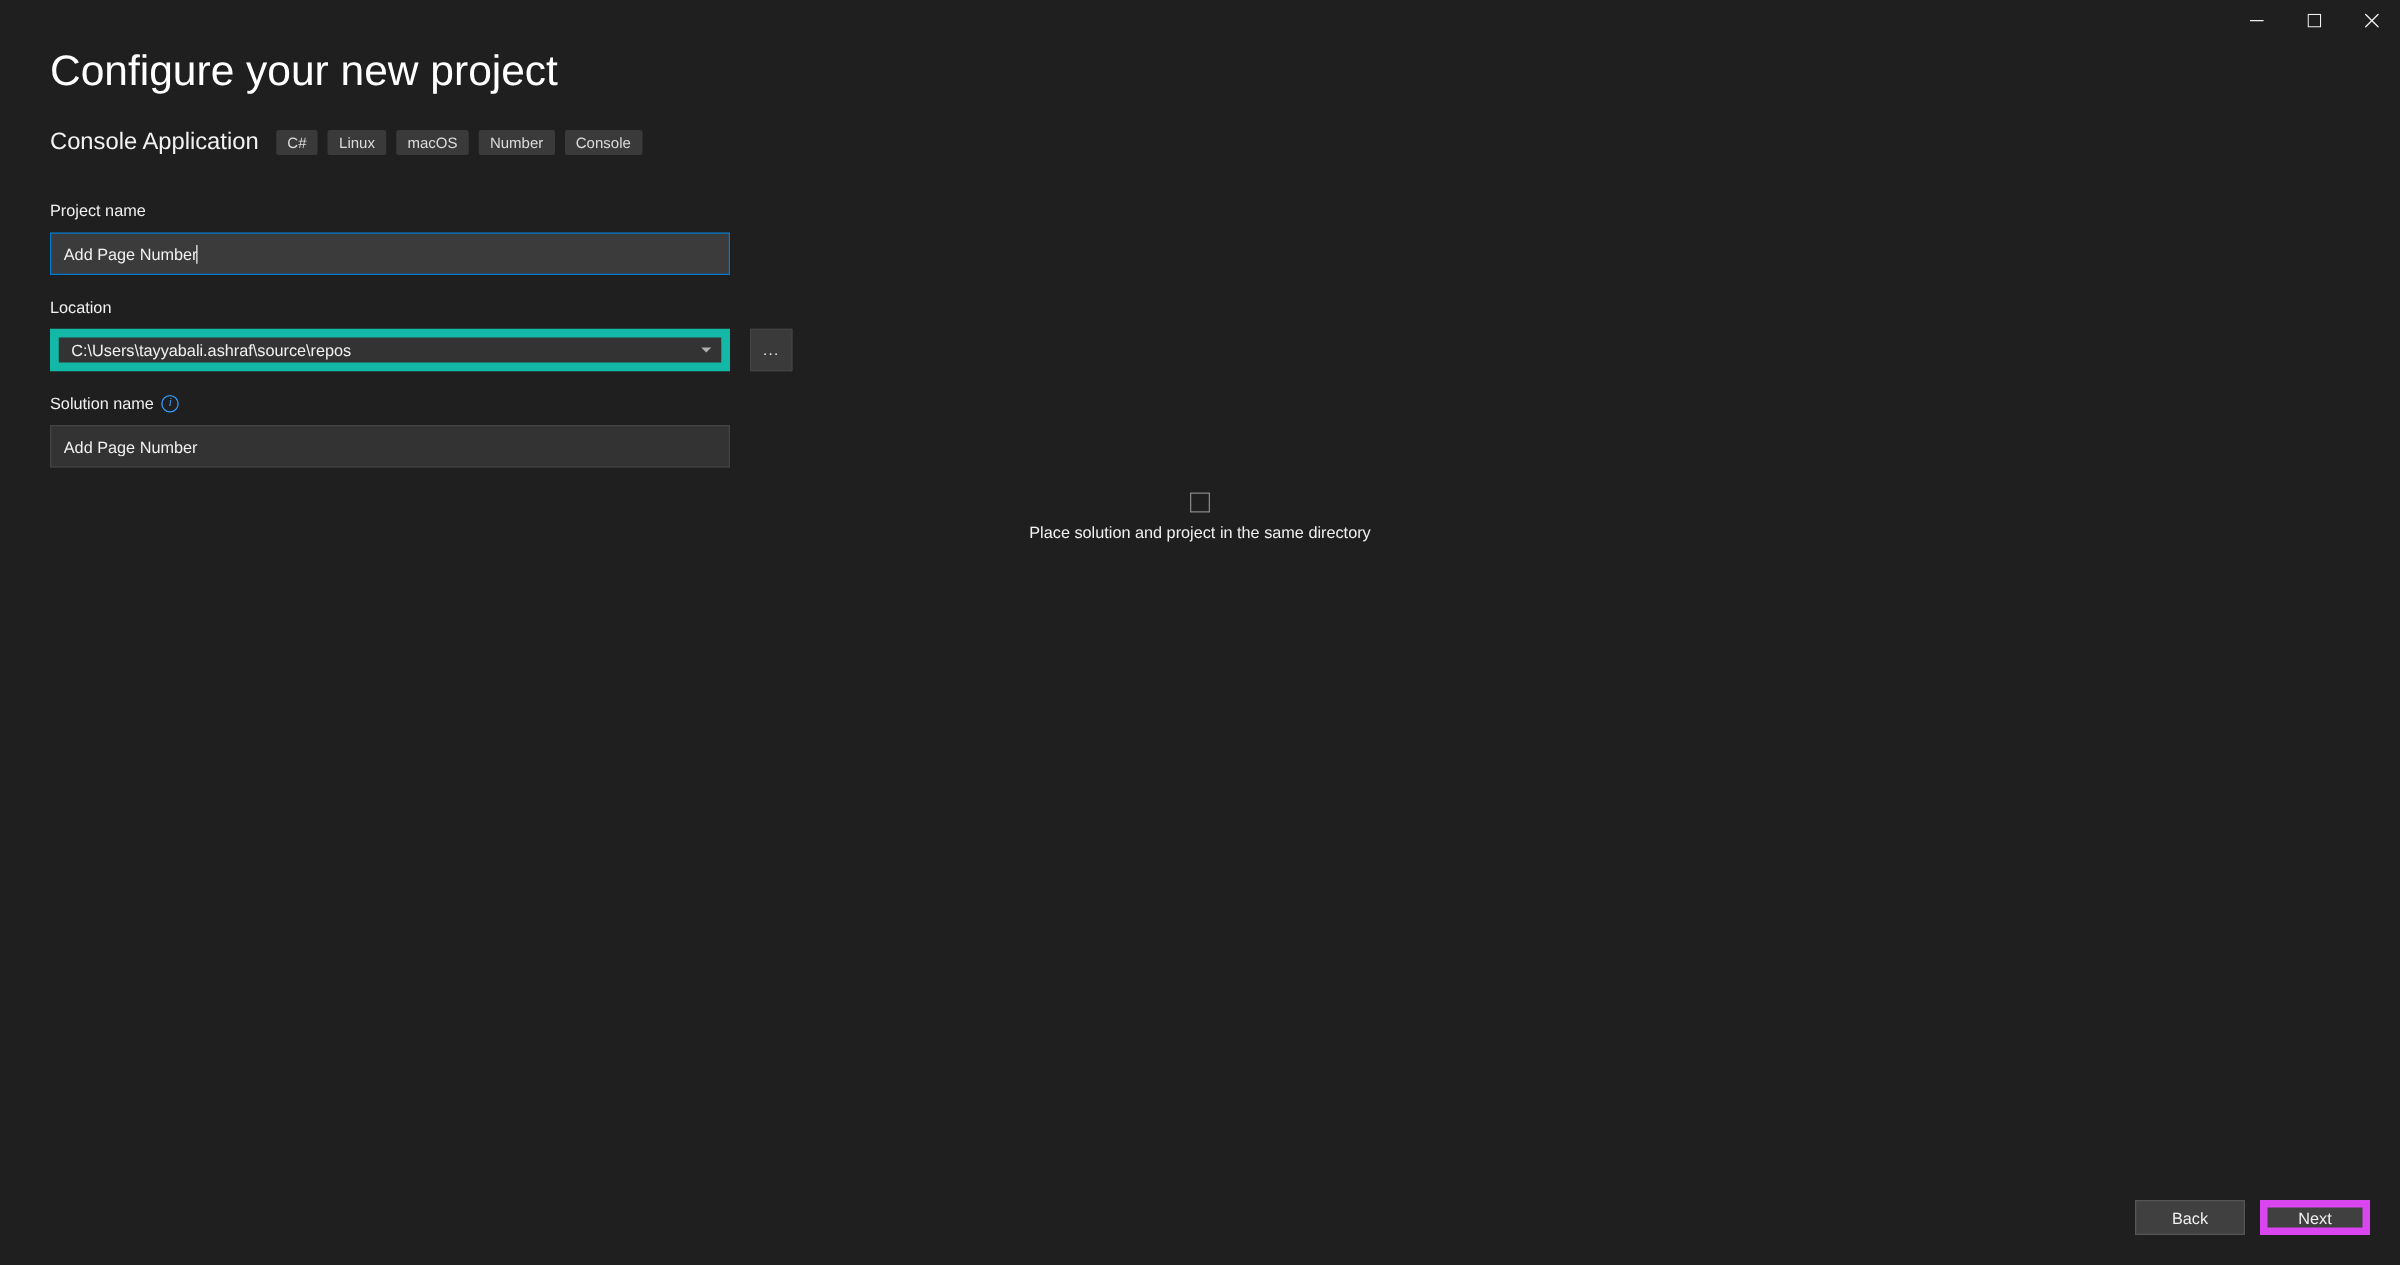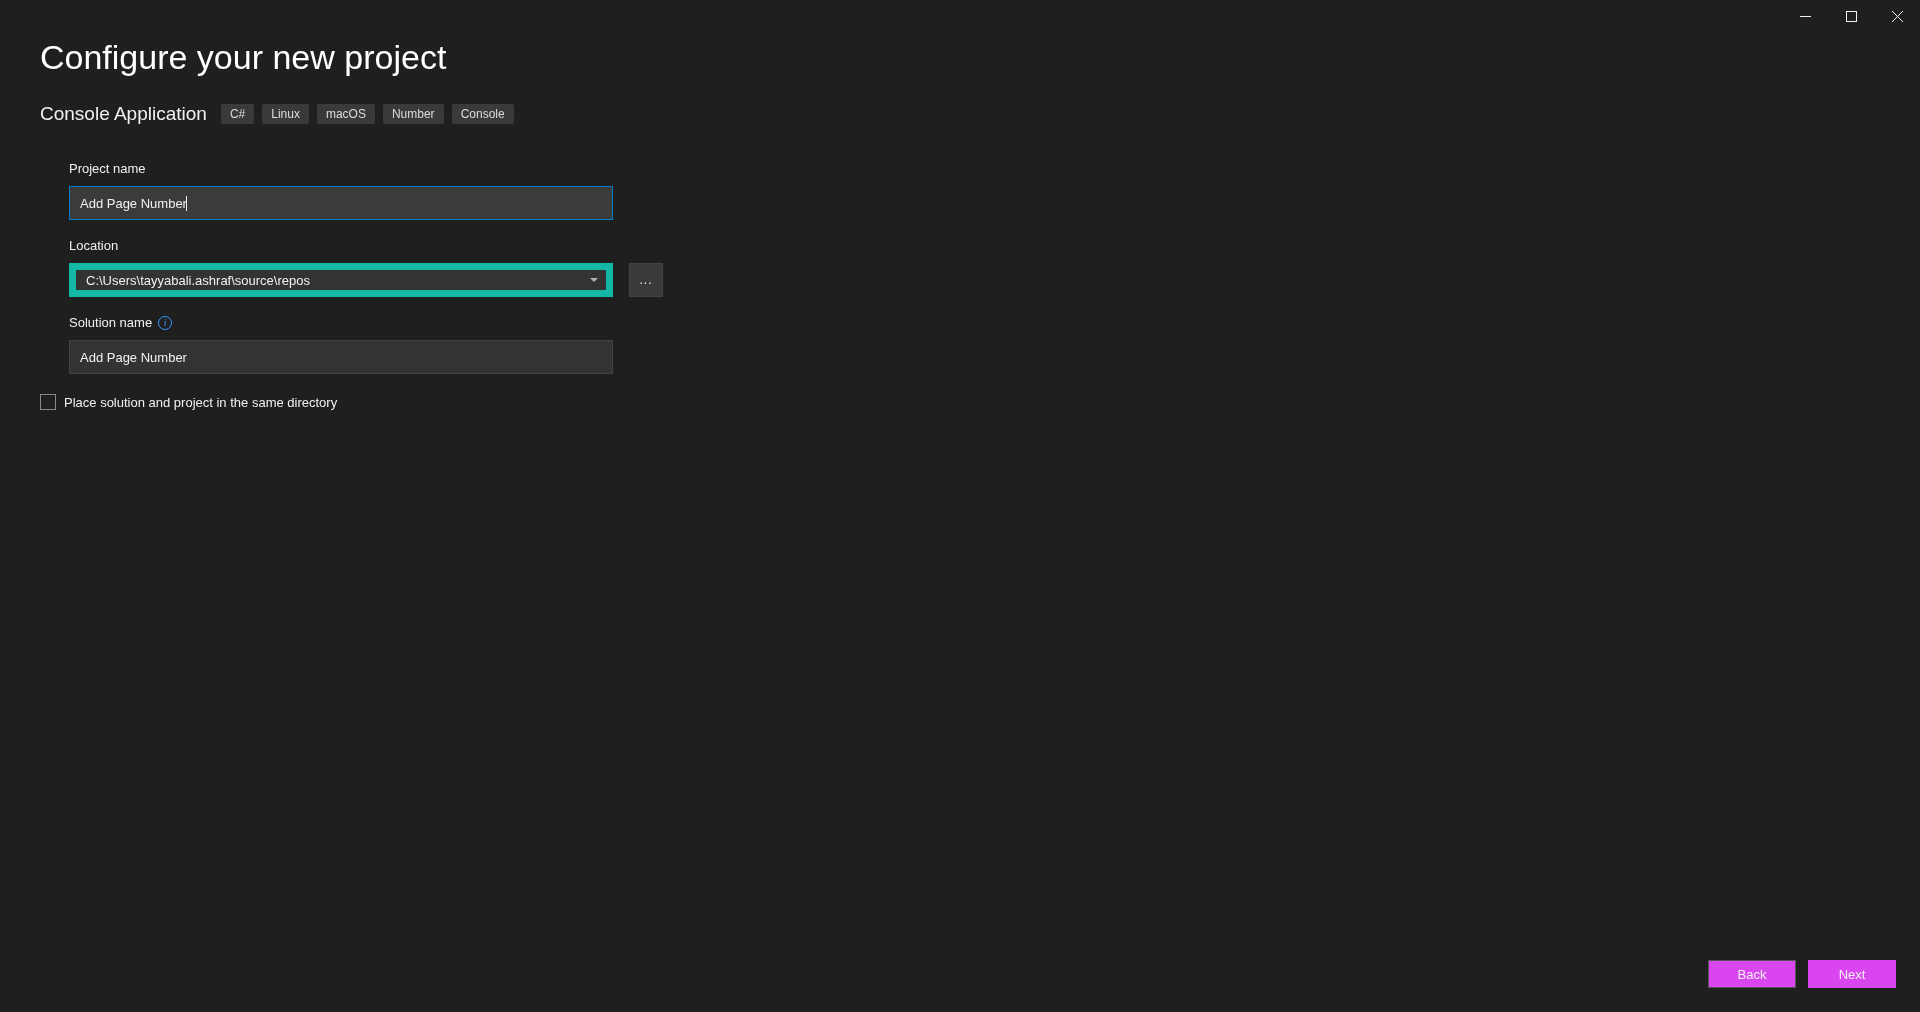--- a/index.html
+++ b/index.html
@@ -62,21 +62,20 @@
     }
     .tag {
       background-color: #3a3a3a;
       color: #dcdcdc;
       font-size: 12px;
       padding: 3px 9px;
       border-radius: 2px;
     }
     .form-group {
       margin-bottom: 18px;
-      margin-left: 29px;
     }
     .field-label {
       font-size: 13px;
       color: #f1f1f1;
       display: block;
       margin-bottom: 10px;
     }
     .label-row {
       display: flex;
       align-items: center;
@@ -150,20 +149,21 @@
       align-items: center;
       justify-content: center;
       cursor: pointer;
       letter-spacing: 1px;
     }
     .checkbox-row {
       display: flex;
       align-items: center;
       gap: 8px;
       margin-top: 20px;
+      flex-direction: column;
     }
     .checkbox-box {
       width: 16px;
       height: 16px;
       border: 1px solid #888888;
       background-color: transparent;
       cursor: pointer;
     }
     .checkbox-label {
       font-size: 13px;
@@ -173,21 +173,21 @@
     .footer {
       position: absolute;
       bottom: 24px;
       right: 24px;
       display: flex;
       gap: 12px;
     }
     .nav-btn {
       width: 88px;
       height: 28px;
-      background-color: #d946ef;
+      background-color: #404040;
       border: 1px solid #555555;
       color: #f1f1f1;
       font-size: 13px;
       display: flex;
       align-items: center;
       justify-content: center;
       cursor: pointer;
     }
     .nav-btn.primary {
       border: 6px solid #d946ef;

